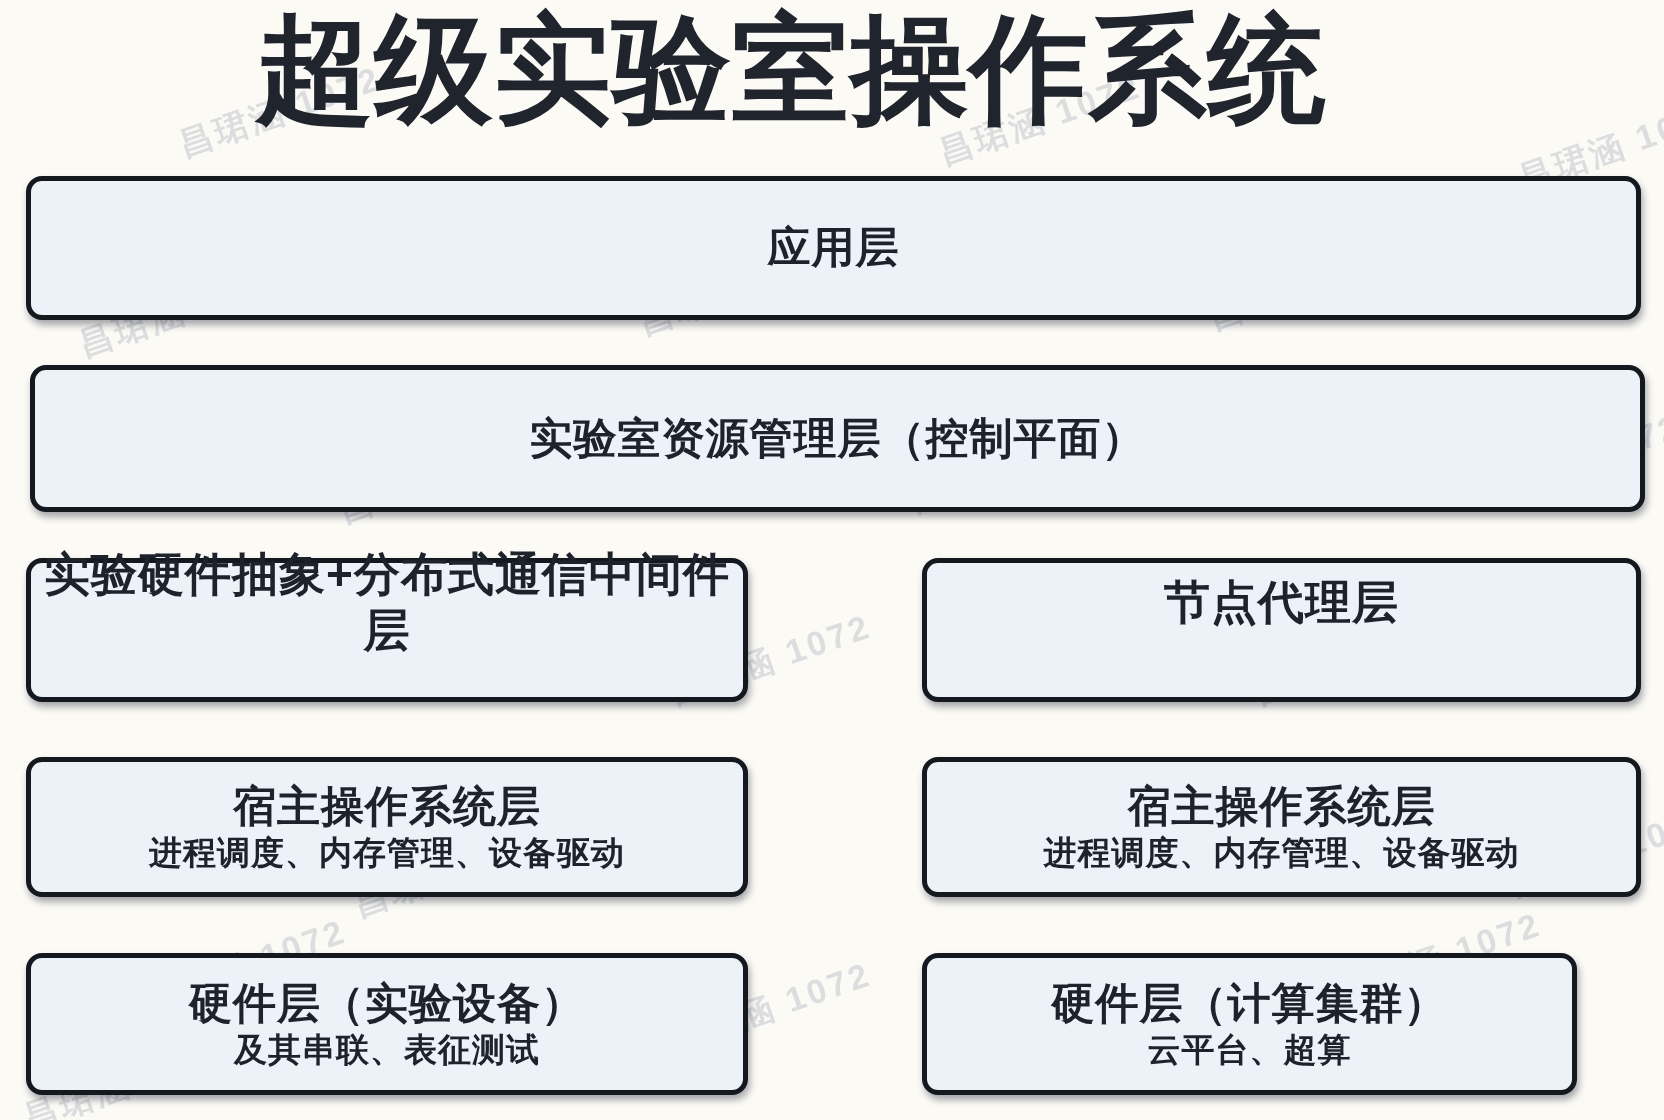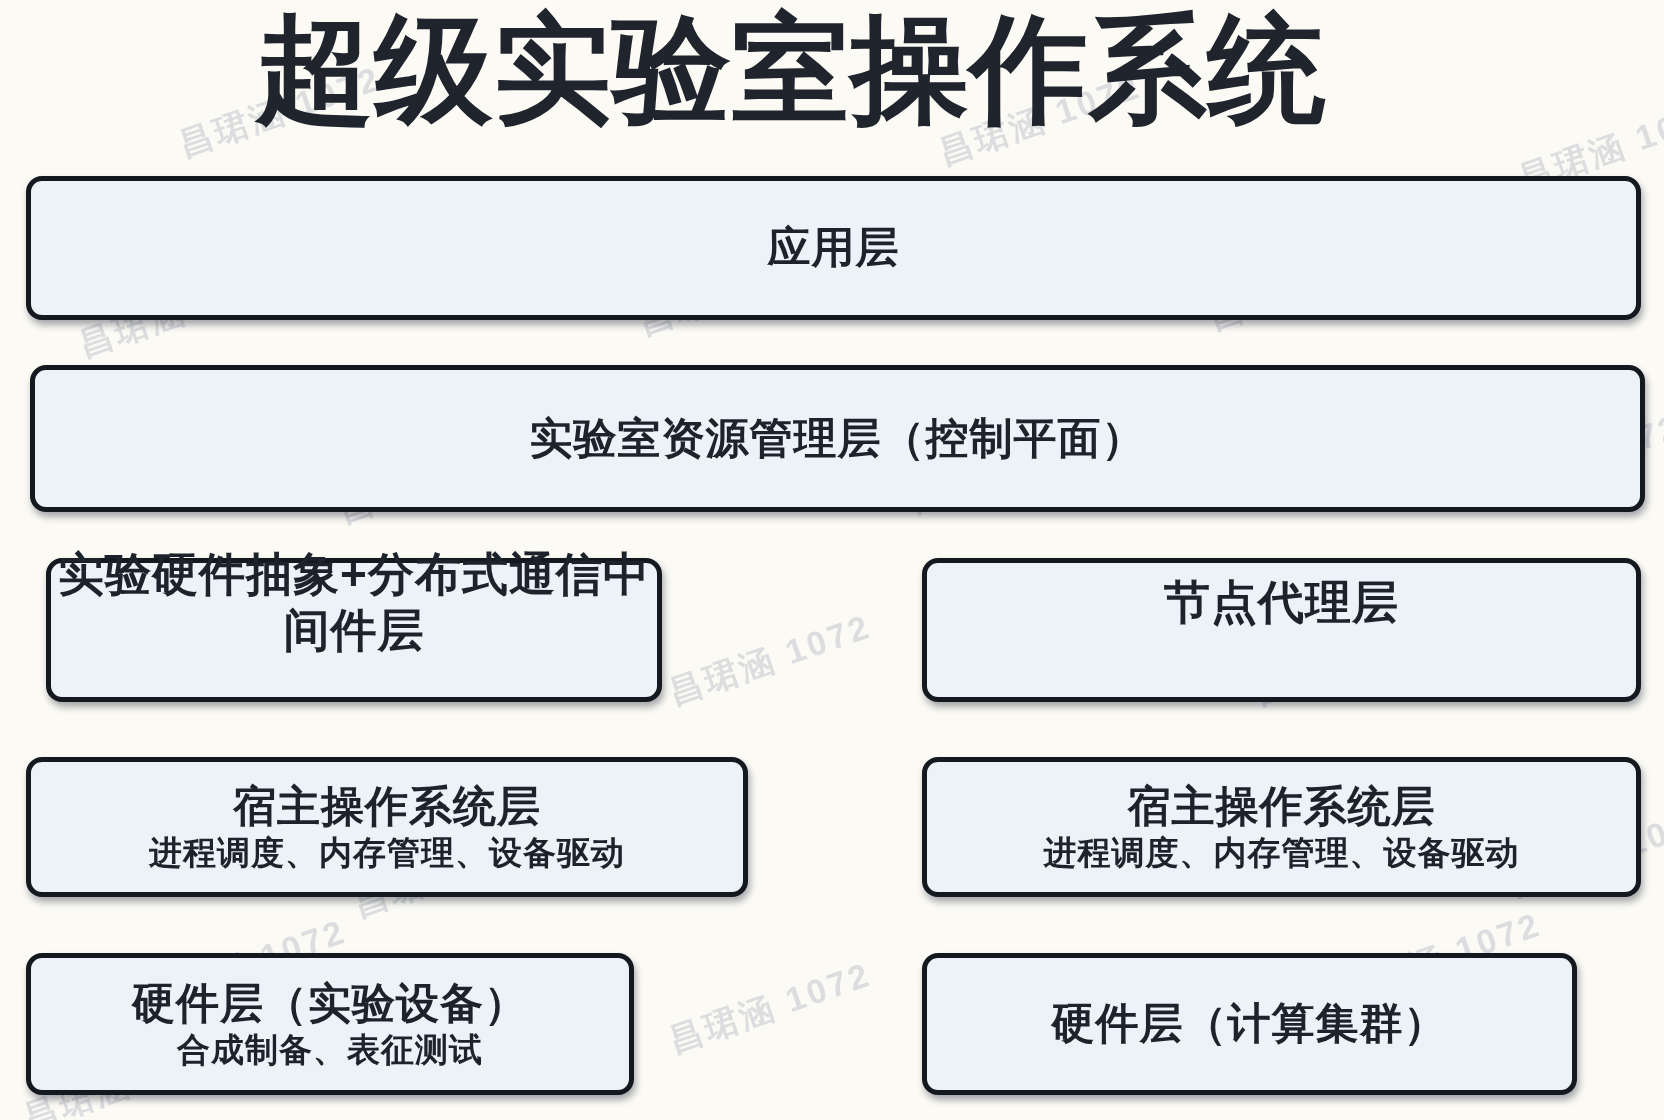--- a/index.html
+++ b/index.html
@@ -75,25 +75,25 @@
     font-size: 33px;
     font-weight: 700;
     line-height: 1.2;
     letter-spacing: 1px;
   }
   .layer-box.single { padding-bottom: 55px; }
   .layer-box.single .box-title { font-size: 46px; }
 
   #layer-application          { left: 26px;  top: 176px; width: 1615px; height: 144px; }
   #layer-resource-management  { left: 30px;  top: 365px; width: 1615px; height: 147px; }
-  #layer-hardware-abstraction { left: 26px;  top: 558px; width: 616px;  height: 144px; margin-left: 20px; }
+  #layer-hardware-abstraction { left: 26px;  top: 558px; width: 722px;  height: 144px; }
   #layer-node-agent           { left: 922px; top: 558px; width: 719px;  height: 144px; }
   #layer-host-os-left         { left: 26px;  top: 757px; width: 722px;  height: 140px; }
   #layer-host-os-right        { left: 922px; top: 757px; width: 719px;  height: 140px; }
-  #layer-hardware-lab         { left: 26px;  top: 953px; width: 608px;  height: 142px; }
+  #layer-hardware-lab         { left: 26px;  top: 953px; width: 722px;  height: 142px; }
   #layer-hardware-compute     { left: 922px; top: 953px; width: 655px;  height: 142px; }
 </style>
 </head>
 <body>
 
 <div id="stage">
 
   <div id="watermark-layer">
       <span class="watermark" style="left: 280px; top: 112px;">昌珺涵 1072</span>
       <span class="watermark" style="left: 1040px; top: 120px;">昌珺涵 1072</span>
@@ -139,20 +139,21 @@
     <div class="box-subtitle">进程调度、内存管理、设备驱动</div>
   </section>
 
   <section class="layer-box" id="layer-host-os-right">
     <div class="box-title">宿主操作系统层</div>
     <div class="box-subtitle">进程调度、内存管理、设备驱动</div>
   </section>
 
   <section class="layer-box" id="layer-hardware-lab">
     <div class="box-title">硬件层（实验设备）</div>
-    <div class="box-subtitle">合成制备、表征测试</div>
+    <div class="box-subtitle">及其串联、表征测试</div>
   </section>
 
   <section class="layer-box" id="layer-hardware-compute">
     <div class="box-title">硬件层（计算集群）</div>
+    <div class="box-subtitle">云平台、超算</div>
   </section>
 
 </div>
 
 </body></html>

